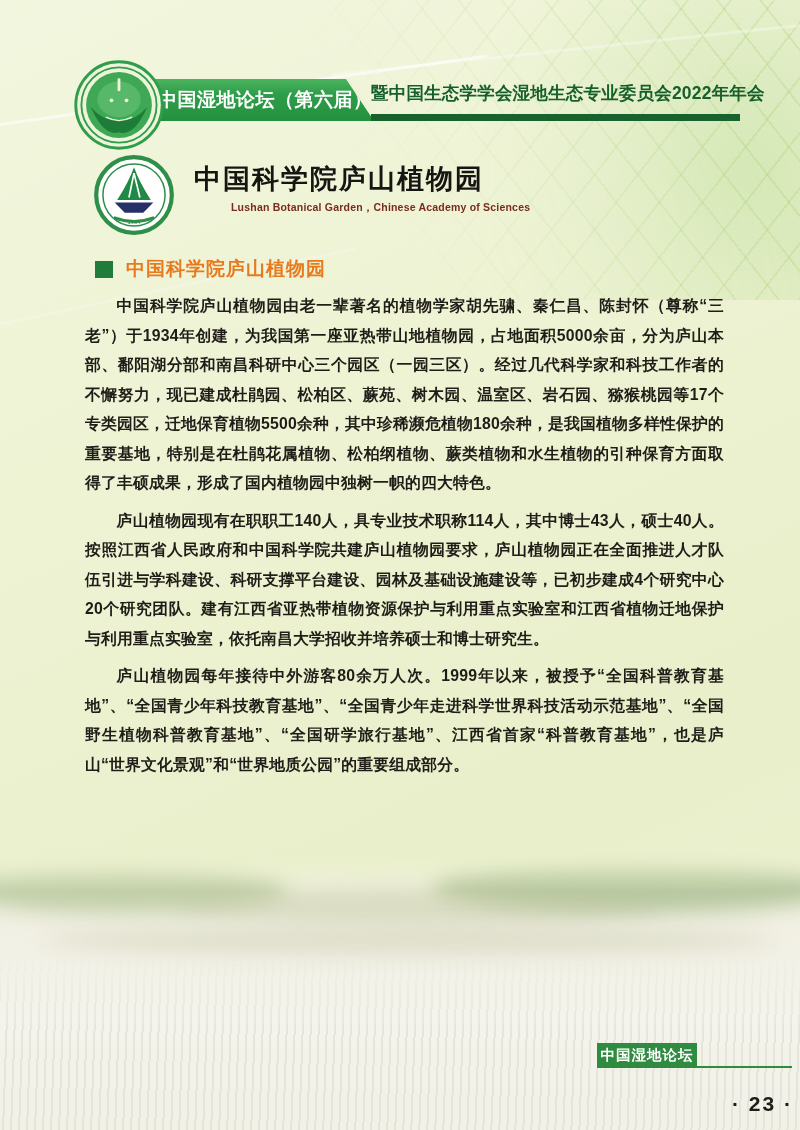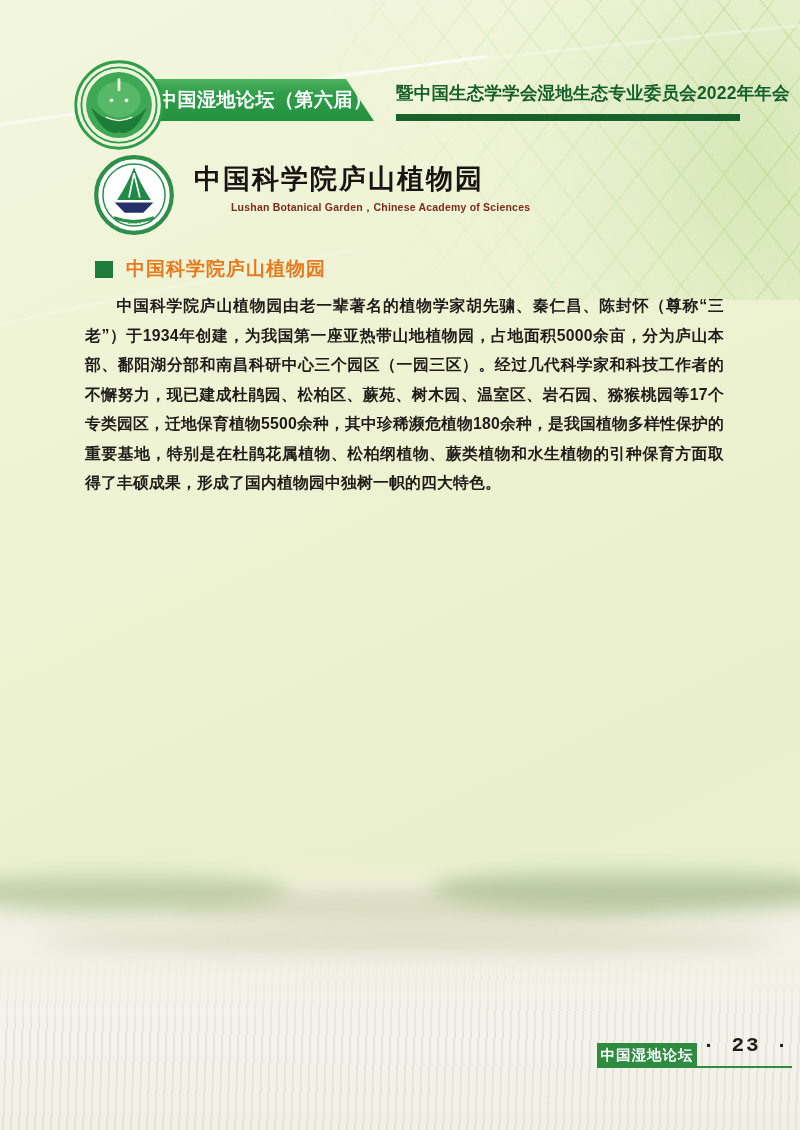--- a/index.html
+++ b/index.html
@@ -46,21 +46,21 @@
   
   .banner { position:absolute; left:88px; top:79px; right:60px; height:42px; }
   .banner-left {
     position:absolute; left:0; top:0; width:286px; height:100%;
     background:linear-gradient(180deg, #4cb45f 0%, #2f9e4a 35%, #23903e 100%);
     clip-path:polygon(0 0, calc(100% - 28px) 0, 100% 100%, 0 100%);
     display:flex; align-items:center; padding-left:70px;
     color:#ffffff; font-weight:bold; font-size:19px; letter-spacing:0.5px; white-space:nowrap;
   }
   .banner-right {
-    position:absolute; left:308px; right:0; top:0; height:100%;
+    position:absolute; left:283px; right:0; top:0; height:100%;
     border-bottom:7px solid #18632d;
     display:flex; align-items:center; justify-content:flex-start; padding-bottom:8px;
     color:#155f2b; font-weight:bold; font-size:17.5px; letter-spacing:0.2px; white-space:nowrap;
   }
   .forum-logo { position:absolute; left:72px; top:58px; width:94px; height:94px; }
 
   
   .org { position:absolute; left:92px; top:153px; height:86px; }
   .garden-logo { position:absolute; left:0; top:0; width:84px; height:84px; }
   .org-name {
@@ -85,22 +85,22 @@
   }
 
   
   .footer-box {
     position:absolute; left:597px; top:1043px; width:100px; height:25px; background:#2e8b3f;
     display:flex; align-items:center; justify-content:center;
     color:#ffffff; font-weight:bold; font-size:14.5px; letter-spacing:1px;
   }
   .footer-line { position:absolute; left:697px; top:1066px; width:95px; height:2px; background:#2e8b3f; }
   .footer-page {
-    position:absolute; left:699px; top:1034px; width:94px; text-align:center;
-    font-family:Liberation Mono, monospace; font-weight:bold; font-size:21px; color:#1f1d1a; letter-spacing:2px;
+    position:absolute; left:699px; top:1092px; width:94px; text-align:right;
+    font-family:Liberation Sans, sans-serif; font-weight:bold; font-size:21px; color:#1f1d1a; letter-spacing:2px;
   }
 </style>
 </head>
 <body>
 
 <div class="page">
 
   <div class="bg-grid"></div>
   <div class="streak s1"></div>
   <div class="streak s2"></div>
@@ -150,20 +150,22 @@
     <div class="org-name-en">Lushan Botanical Garden，Chinese Academy of Sciences</div>
   </div>
 
   <div class="section-head">
     <div class="section-bullet"></div>
     <div class="section-title">中国科学院庐山植物园</div>
   </div>
 
   <div class="body-text">
     <p>中国科学院庐山植物园由老一辈著名的植物学家胡先骕、秦仁昌、陈封怀（尊称“三老”）于1934年创建，为我国第一座亚热带山地植物园，占地面积5000余亩，分为庐山本部、鄱阳湖分部和南昌科研中心三个园区（一园三区）。经过几代科学家和科技工作者的不懈努力，现已建成杜鹃园、松柏区、蕨苑、树木园、温室区、岩石园、猕猴桃园等17个专类园区，迁地保育植物5500余种，其中珍稀濒危植物180余种，是我国植物多样性保护的重要基地，特别是在杜鹃花属植物、松柏纲植物、蕨类植物和水生植物的引种保育方面取得了丰硕成果，形成了国内植物园中独树一帜的四大特色。</p>
+    <p>庐山植物园现有在职职工140人，具专业技术职称114人，其中博士43人，硕士40人。按照江西省人民政府和中国科学院共建庐山植物园要求，庐山植物园正在全面推进人才队伍引进与学科建设、科研支撑平台建设、园林及基础设施建设等，已初步建成4个研究中心20个研究团队。建有江西省亚热带植物资源保护与利用重点实验室和江西省植物迁地保护与利用重点实验室，依托南昌大学招收并培养硕士和博士研究生。</p>
+    <p>庐山植物园每年接待中外游客80余万人次。1999年以来，被授予“全国科普教育基地”、“全国青少年科技教育基地”、“全国青少年走进科学世界科技活动示范基地”、“全国野生植物科普教育基地”、“全国研学旅行基地”、江西省首家“科普教育基地”，也是庐山“世界文化景观”和“世界地质公园”的重要组成部分。</p>
   </div>
 
   <div class="footer-box">
     <span>中国湿地论坛</span>
   </div>
   <div class="footer-line"></div>
   <div class="footer-page">· 23 ·</div>
 
 </div>
 

